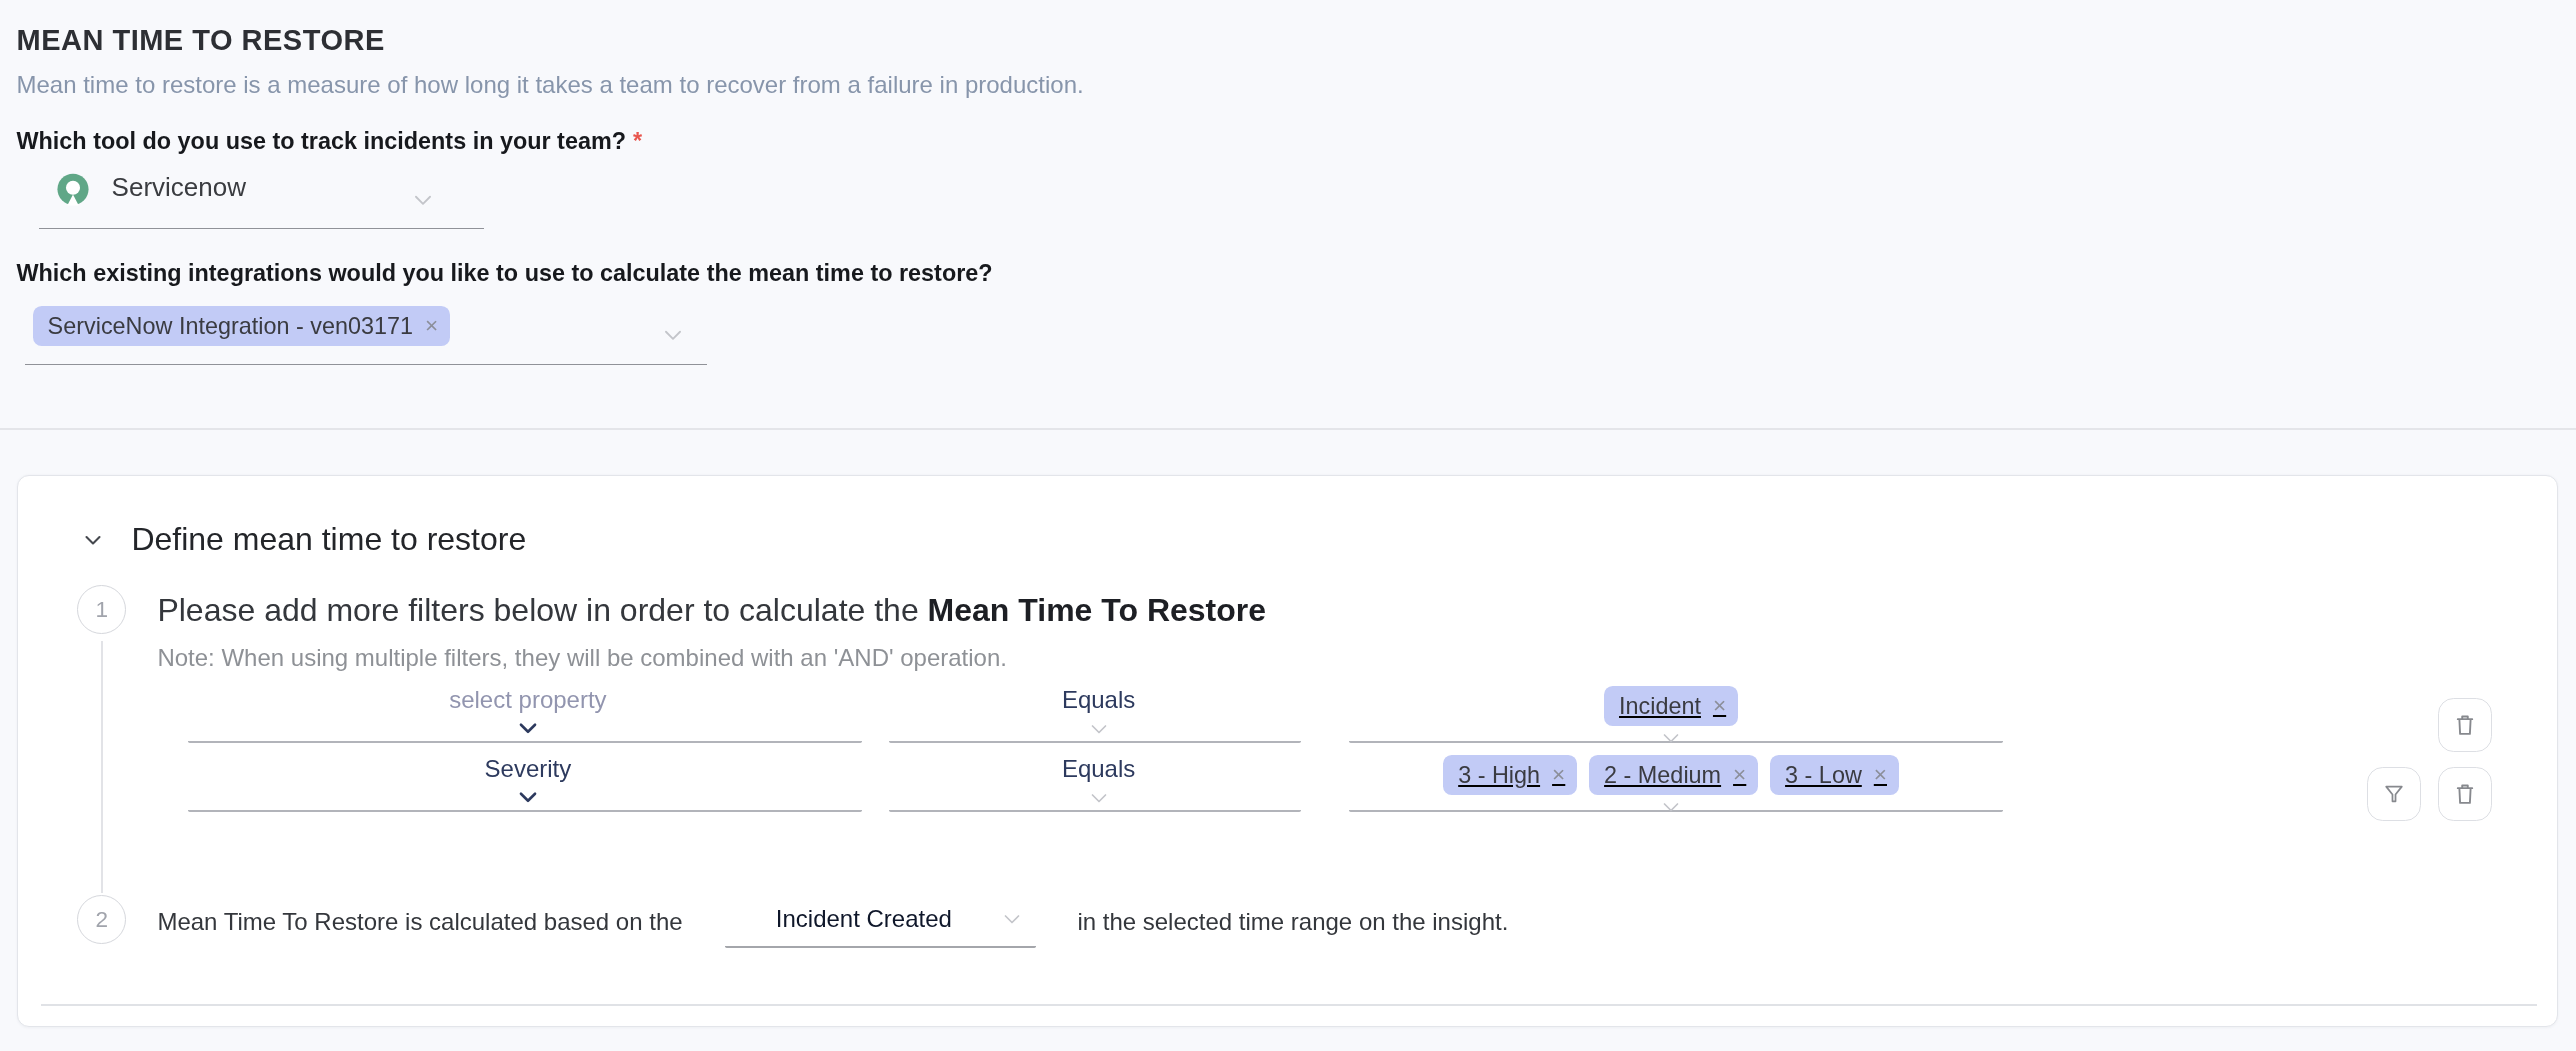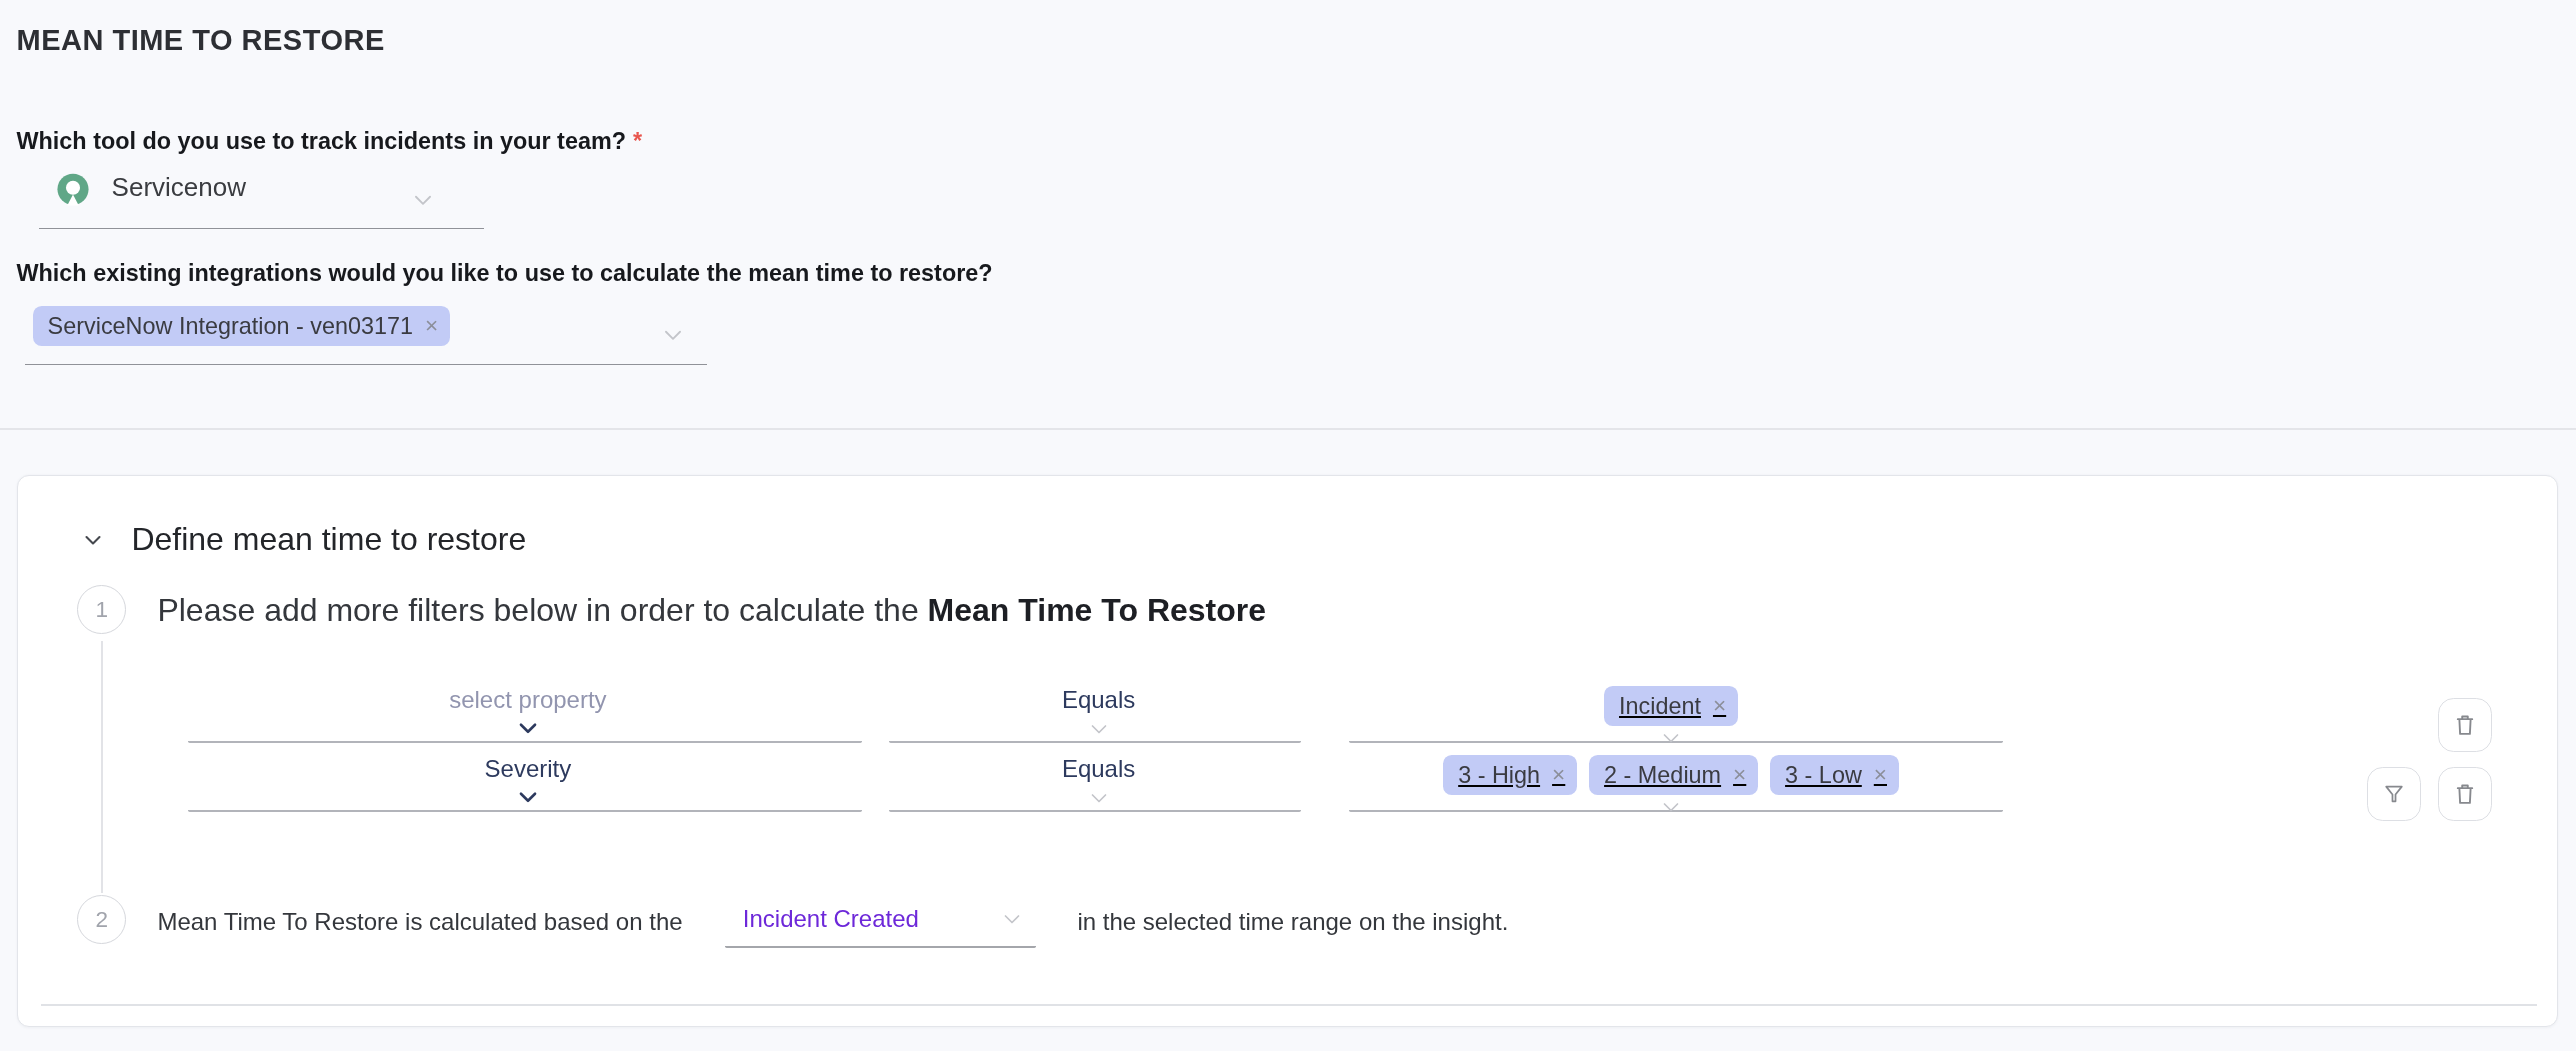--- a/index.html
+++ b/index.html
@@ -113,32 +113,33 @@
   .btn-trash-2{left:2420px;top:291px;}
 
   .step2-before{position:absolute;left:139px;top:431px;font-size:24px;color:#34373c;line-height:29.5px;}
   .step2-after{position:absolute;left:1059px;top:431px;font-size:24px;color:#34373c;line-height:29.5px;}
   .step2-select{
     position:absolute;left:707px;top:416px;width:311px;height:56px;box-sizing:border-box;
     border-bottom:2.6px solid #a4a6ab;border-radius:0 0 1.7px 1.7px;
     display:flex;align-items:center;justify-content:space-between;
     padding:0 12px 0 17.4px;cursor:pointer;
   }
-  .step2-select .val{font-size:24px;color:#6d28d9;}
+  .step2-select .val{font-size:24px;color:#0f172a;margin-left:33px;}
 
   .card-footer-divider{
     position:absolute;left:22.6px;top:528px;width:2496px;height:1.7px;background:#e0e2e6;
   }
 </style>
 </head>
 <body>
 
 <div class="page">
 
   <h1 class="page-title">MEAN TIME TO RESTORE</h1>
+  <p class="page-subtitle">Mean time to restore is a measure of how long it takes a team to recover from a failure in production.</p>
 
   <p class="q-label label-tool"><span>Which tool do you use to track incidents in your team?</span><span class="req">*</span></p>
 
   <div class="underline-select tool-select">
     <span style="display:flex;">
       <svg width="36" height="36" viewBox="0 0 44 44">
         <circle cx="22" cy="21" r="19" fill="#60a787"></circle>
         <circle cx="22" cy="19.2" r="8.6" fill="#ffffff"></circle>
         <path d="M15 41 L22 27.5 L29 41 Z" fill="#ffffff"></path>
       </svg>
@@ -175,20 +176,21 @@
             <path d="M5.5 9l6.5 6.5L18.5 9"></path>
           </svg>
       </span>
       <h2>Define mean time to restore</h2>
     </div>
 
     <div class="step-circle circle-1">1</div>
     <div class="connector"></div>
 
     <div class="step1-line"><span>Please add more filters below in order to calculate the </span><b>Mean Time To Restore</b></div>
+    <div class="step1-note">Note: When using multiple filters, they will be combined with an 'AND' operation.</div>
 
     <div class="field f-prop row1">
       <span class="ph">select property</span>
       <span style="display:flex;">
         <svg width="26" height="26" viewBox="0 0 24 24" fill="none" stroke="#2d3a5e" stroke-width="2.4" stroke-linecap="round" stroke-linejoin="round">
             <path d="M5.5 9l6.5 6.5L18.5 9"></path>
           </svg>
       </span>
     </div>
     <div class="field f-op row1">

